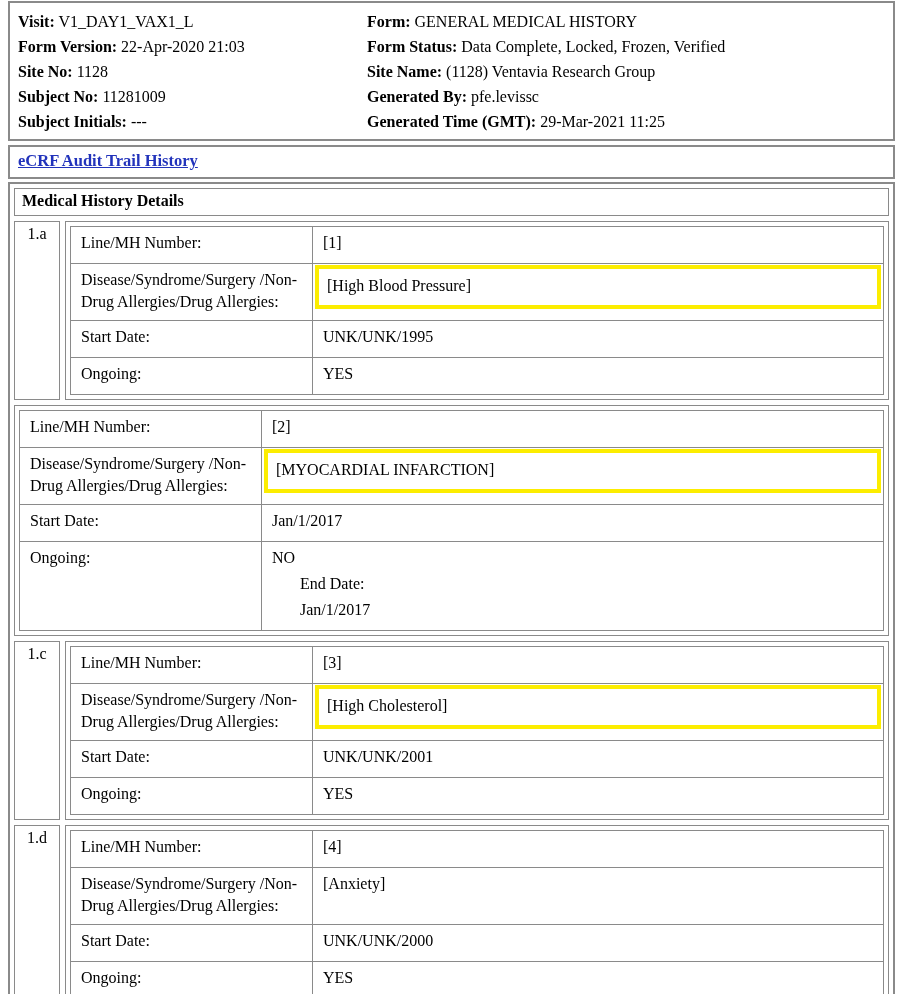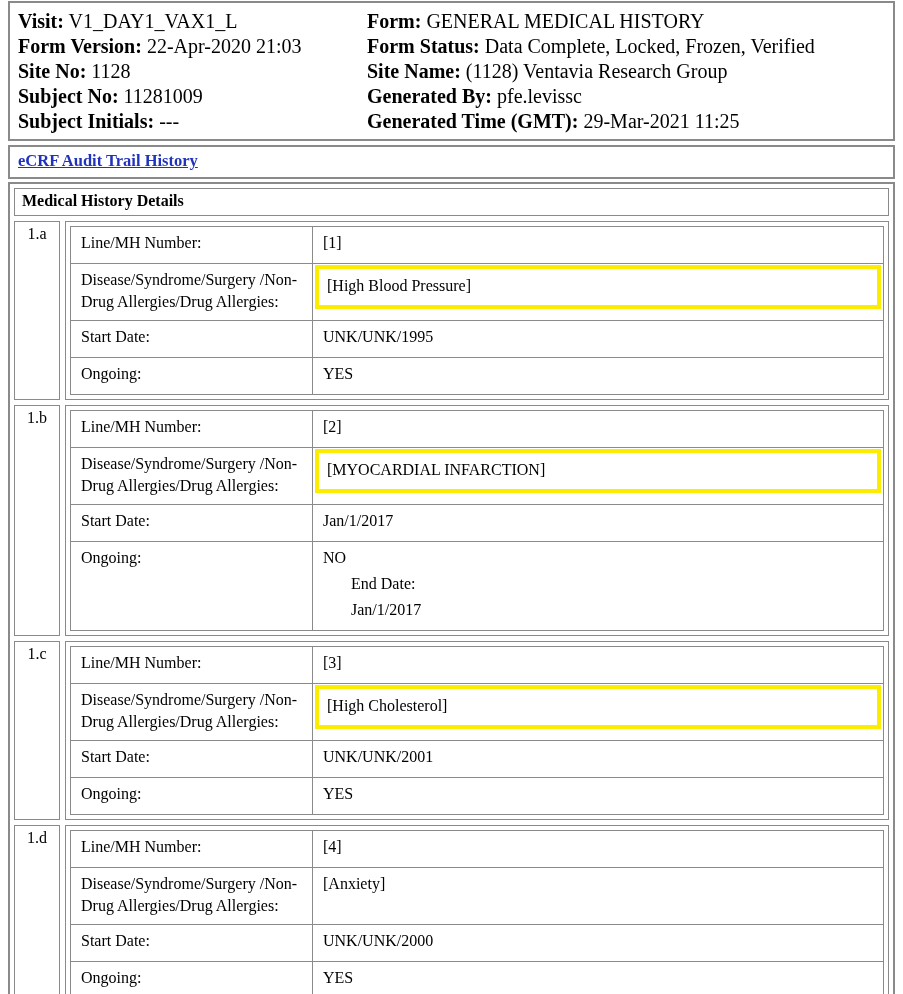--- a/index.html
+++ b/index.html
@@ -16,21 +16,21 @@
     color: #000;
   }
   .page { width: 903px; }
   .wrap { margin: 1px 8px 0 8px; }
 
   .box { border: 2px solid var(--border-gray); background: #fff; }
 
   
   .header-box { padding: 6px 8px 5px 8px; }
   .header-grid { display: grid; grid-template-columns: 349px 1fr; }
-  .header-cell { font-size: 20px; line-height: 25px; white-space: nowrap; }
+  .header-cell { font-size: 16px; line-height: 25px; white-space: nowrap; }
   .header-cell b { font-weight: bold; }
   .header-cell .val { font-weight: normal; }
 
   
   .link-box { margin-top: 4px; padding: 4px 8px 6px 8px; }
   a.audit-link {
     color: var(--link);
     font-weight: bold;
     font-size: 16.5px;
     text-decoration: underline;
@@ -172,21 +172,20 @@
                     <td class="value-cell">
                       <div class="value-text">YES</div>
                     </td>
                   </tr>
                 </tbody>
       </table>
     </div>
   </div>
 
   <div class="section">
-    <div class="section-label-cell">1.b</div>
     <div class="section-content-cell">
       <table class="field-table">
         <tbody>
                   <tr>
                     <td class="label-cell">Line/MH Number:</td>
                     <td class="value-cell">
                       <div class="value-text">[2]</div>
                     </td>
                   </tr>
                   <tr>

